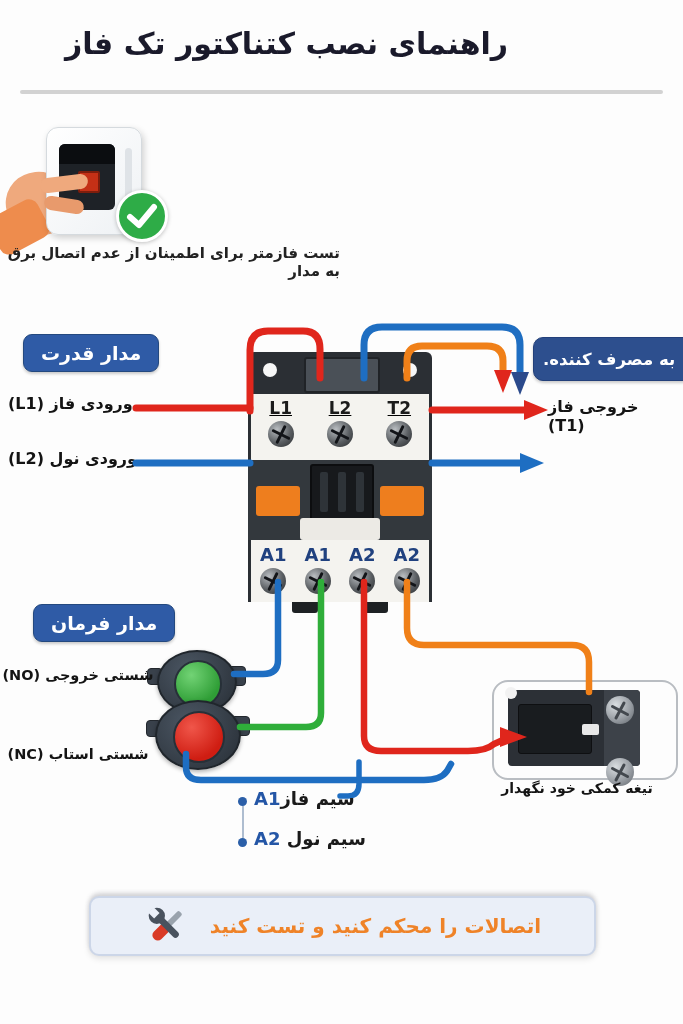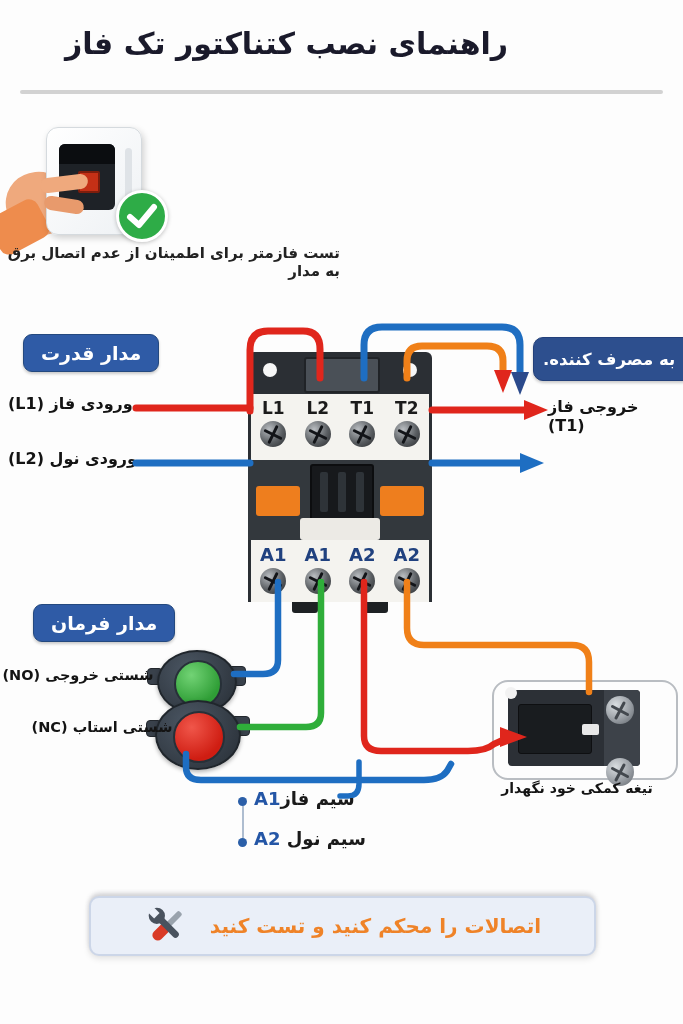--- a/index.html
+++ b/index.html
@@ -42,21 +42,21 @@
   .lbl-in-neutral{left:8px;top:449px;width:134px;}
   .lbl-out-phase{left:548px;top:397px;width:132px;}
   .lbl-out-neutral{left:548px;top:451px;width:132px;}
 
   
   .contactor{left:248px;top:352px;width:184px;height:250px;}
   .ct-top{left:0;top:0;width:184px;height:42px;background:#2b2f34;border-radius:6px 6px 0 0;}
   .ct-hole{width:14px;height:14px;border-radius:50%;background:#f7f7f7;top:11px;}
   .ct-mech{left:56px;top:5px;width:72px;height:32px;background:#4a5057;border-radius:3px;border:2px solid #202327;}
   .ct-strip{left:0;width:184px;background:#f4f3ef;display:flex;border-left:3px solid #2b2f34;border-right:3px solid #2b2f34;box-sizing:border-box;}
-  .ct-strip1{top:42px;height:66px;}
+  .ct-strip1{top:42px;height:66px;text-decoration:underline;}
   .ct-strip2{top:188px;height:62px;}
   .term-col{flex:1;display:flex;flex-direction:column;align-items:center;padding-top:4px;}
   .term-label{font-weight:bold;font-size:17px;color:#1b1b1b;}
   .ct-strip2 .term-label{color:#20417f;font-size:18px;}
   .screw{position:relative;width:26px;height:26px;border-radius:50%;margin-top:3px;
          background:radial-gradient(circle at 35% 32%,#b9bdc1,#5a5e62 55%,#26282b);}
   .screw::before,.screw::after{content:"";position:absolute;left:3px;top:11.5px;width:20px;height:3px;
          background:#121418;border-radius:2px;}
   .screw::before{transform:rotate(26deg);}
   .screw::after{transform:rotate(-64deg);}
@@ -71,21 +71,21 @@
   .btn-outer{border-radius:50%;background:radial-gradient(circle at 38% 32%,#4b5663,#323a43 70%,#262d34);
              border:2px solid #20262c;box-shadow:0 2px 4px rgba(0,0,0,.3);}
   .btn-green-outer{left:157px;top:650px;width:76px;height:60px;}
   .btn-red-outer{left:155px;top:700px;width:82px;height:66px;}
   .btn-inner{border-radius:50%;}
   .btn-green-inner{left:15px;top:8px;width:44px;height:44px;background:radial-gradient(circle at 35% 30%,#72d375,#2f9e36 70%);border:2px solid #273038;}
   .btn-red-inner{left:16px;top:9px;width:48px;height:48px;background:radial-gradient(circle at 35% 30%,#f0564a,#cf1d12 70%);border:2px solid #273038;}
   .btn-stub{background:#39414b;border-radius:4px;border:1px solid #23282e;}
   .btn-label{font-size:14.5px;font-weight:bold;color:#141414;direction:rtl;text-align:center;width:156px;left:0;}
   .lbl-start{top:667px;}
-  .lbl-stop{top:719px;padding-left:24px;}
+  .lbl-stop{top:746px;}
 
   
   .aux-box{left:492px;top:680px;width:182px;height:96px;border:2.5px solid #b9bdc2;border-radius:16px;}
   .aux-block{left:14px;top:8px;width:132px;height:76px;background:#2c3036;border-radius:4px;}
   .aux-panel{left:96px;top:0;width:36px;height:76px;background:#3d4249;border-radius:0 4px 4px 0;}
   .aux-dark{left:10px;top:14px;width:72px;height:48px;background:#191c1f;border-radius:3px;border:1px solid #0e0f11;}
   .aux-clip{left:74px;top:34px;width:17px;height:11px;background:#e8e8e8;border-radius:2px;}
   .aux-hole{left:-3px;top:-3px;width:12px;height:12px;border-radius:50%;background:#f2f2f2;}
   .screw-l{position:relative;width:28px;height:28px;border-radius:50%;
            background:radial-gradient(circle at 35% 32%,#dadee1,#9a9fa5 55%,#5f646a);}
@@ -149,24 +149,20 @@
       <div class="abs ct-hole" style="left:155px;"></div>
       <div class="abs ct-mech"></div>
     </div>
     <div class="abs ct-strip ct-strip1">
       <div class="term-col">
         <span class="term-label">L1</span>
         <span class="screw"></span>
       </div>
       <div class="term-col">
         <span class="term-label">L2</span>
-        <span class="screw"></span>
-      </div>
-      <div class="term-col">
-        <span class="term-label">T1</span>
         <span class="screw"></span>
       </div>
       <div class="term-col">
         <span class="term-label">T2</span>
         <span class="screw"></span>
       </div>
     </div>
     <div class="abs ct-mid">
       <div class="abs ct-pad" style="left:8px;"></div>
       <div class="abs ct-pad" style="left:132px;"></div>

